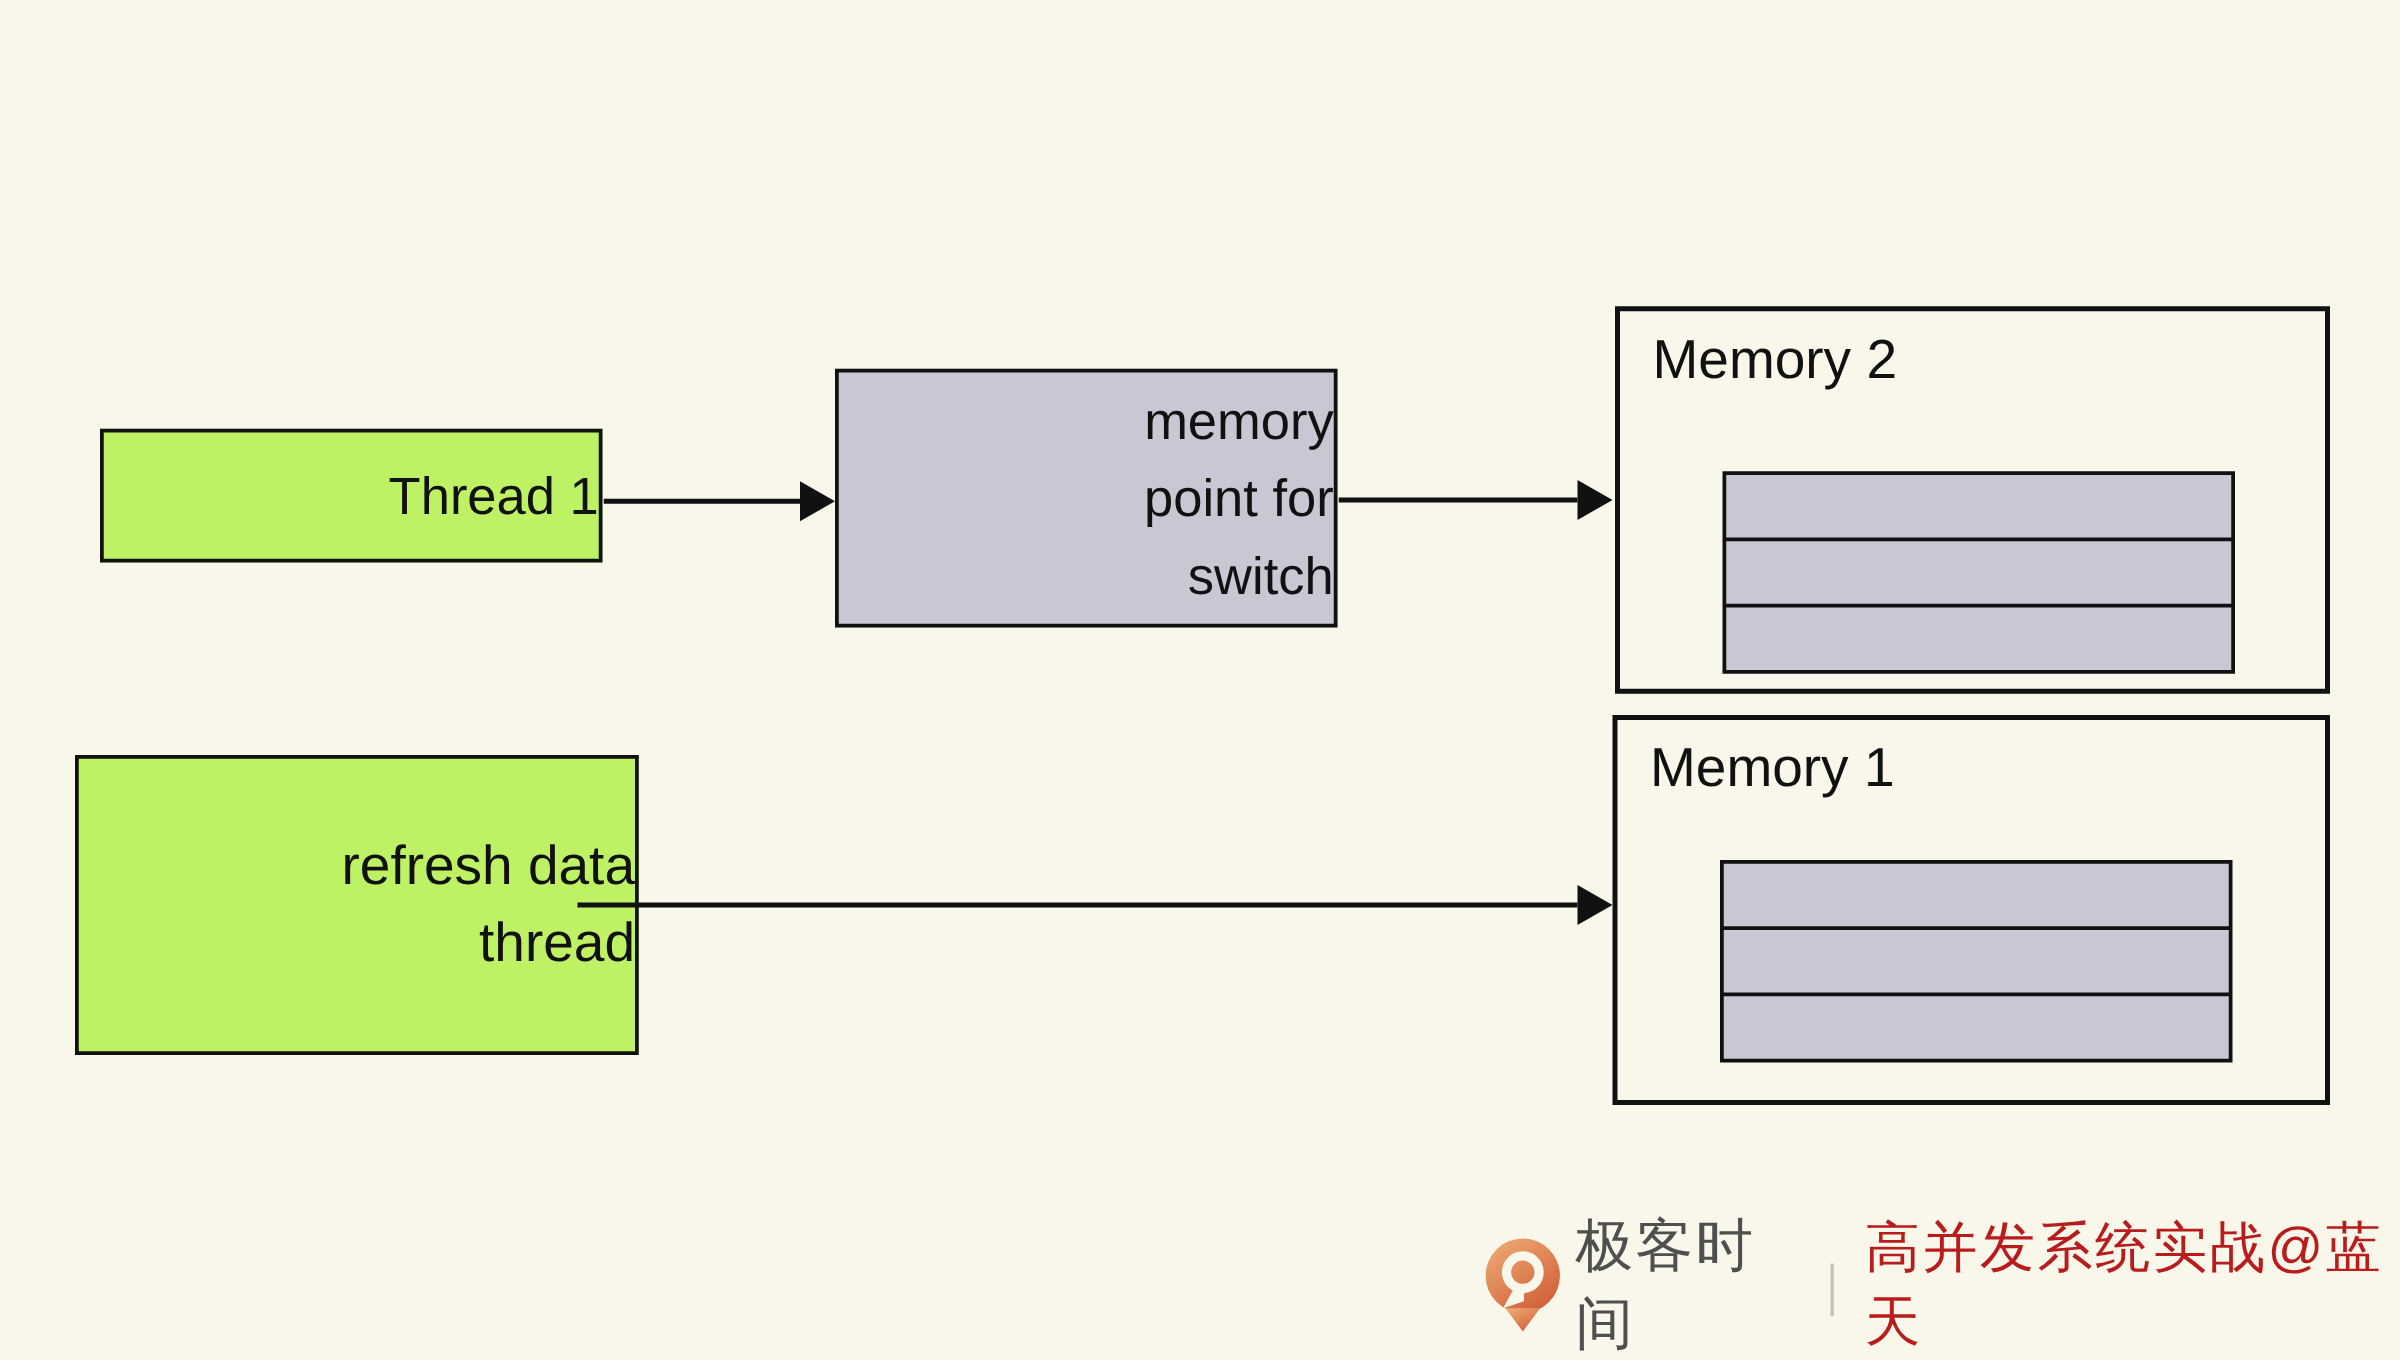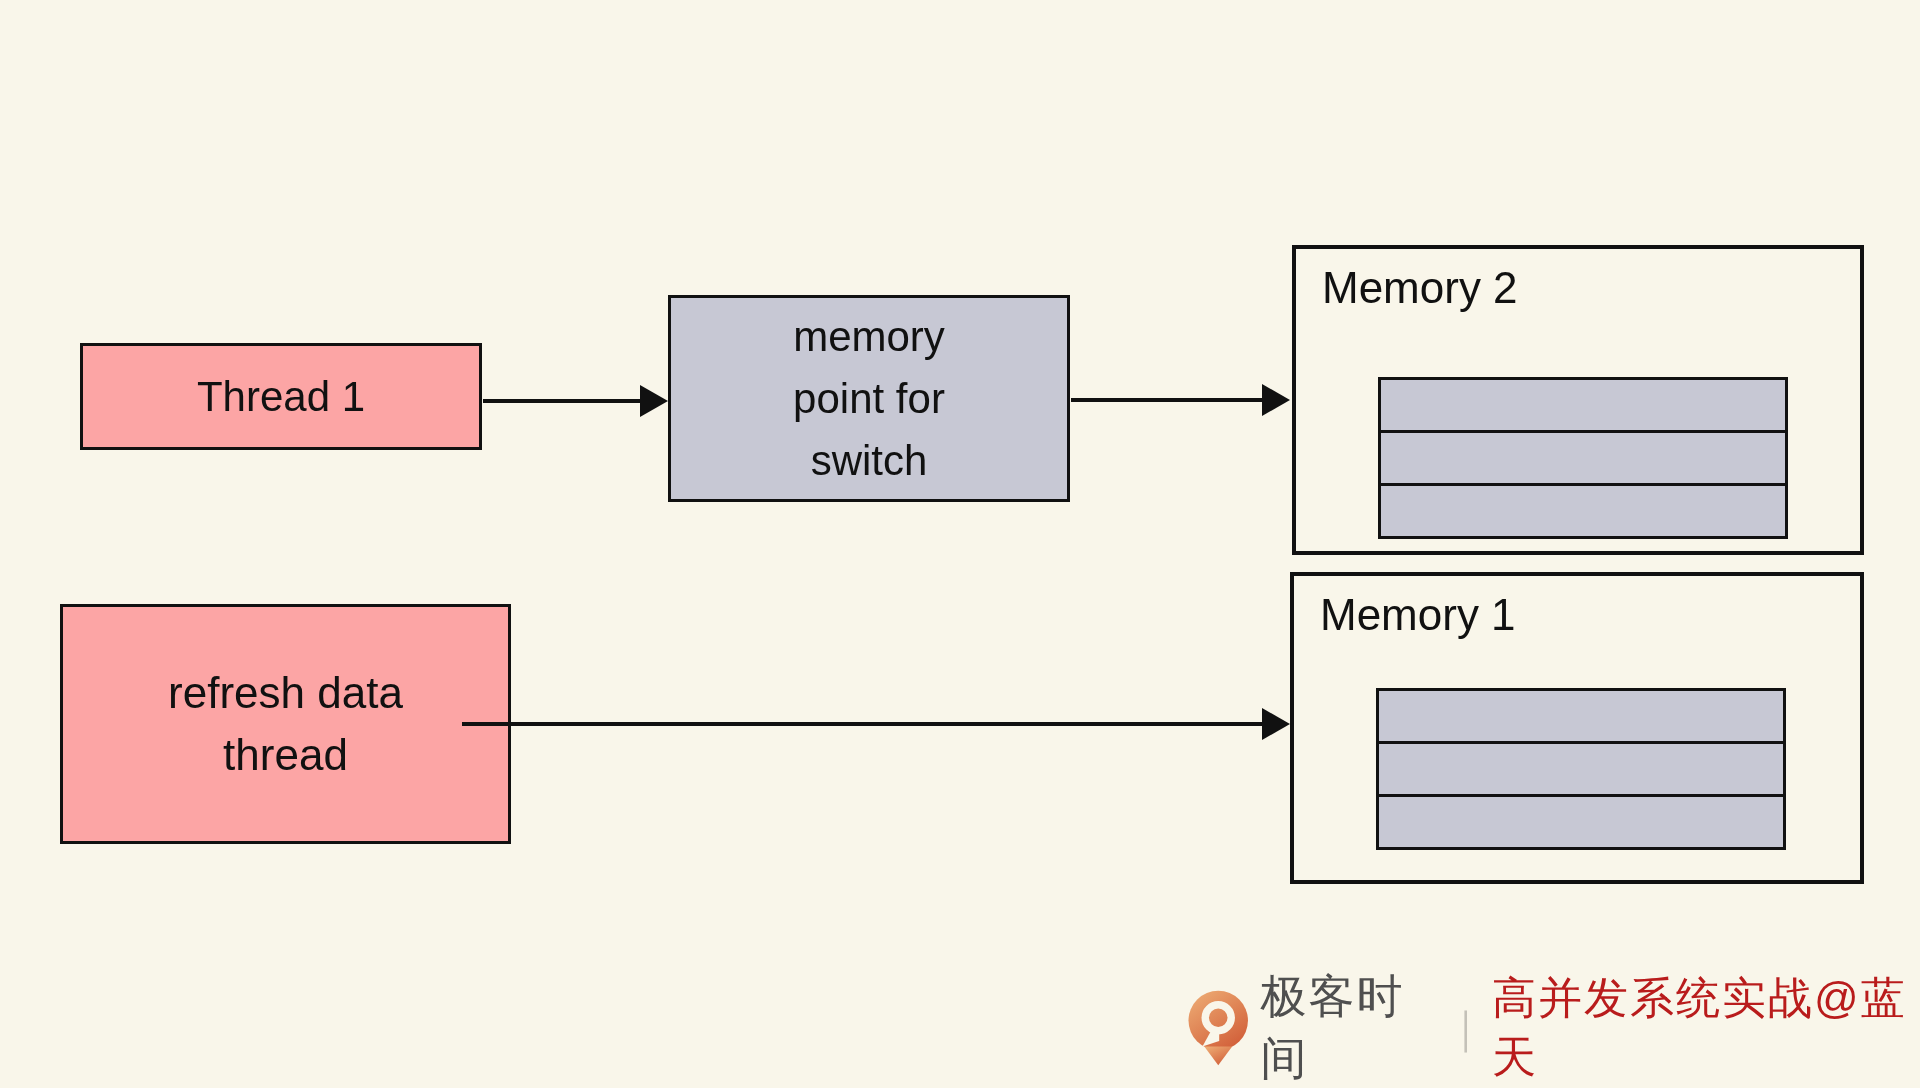--- a/index.html
+++ b/index.html
@@ -9,24 +9,24 @@
     font-family:"Liberation Sans","DejaVu Sans",sans-serif;
     color:#111;
   }
   .abs{position:absolute;}
   .title{
     left:420px;top:142px;width:920px;
     font-size:48px;text-align:center;letter-spacing:.5px;
   }
   
   .node{
-    display:flex;flex-direction:column;align-items:center;justify-content:center;
+    display:flex;flex-direction:column;align-items:flex-end;justify-content:center;
     border:3px solid #111;box-sizing:border-box;text-align:center;
   }
-  .node-blue{background:#fca5a5;}
+  .node-blue{background:#bef264;}
   .node-gray{background:#c7c8d4;}
   .thread1{left:80px;top:343px;width:402px;height:107px;font-size:42px;}
   .mempoint{left:668px;top:295px;width:402px;height:207px;font-size:42px;line-height:62px;}
   .refresh{left:60px;top:604px;width:451px;height:240px;font-size:44px;line-height:62px;}
   
   .membox{
     border:4px solid #111;box-sizing:border-box;background:transparent;
   }
   .membox .mem-title{
     position:absolute;left:26px;top:14px;font-size:44px;

